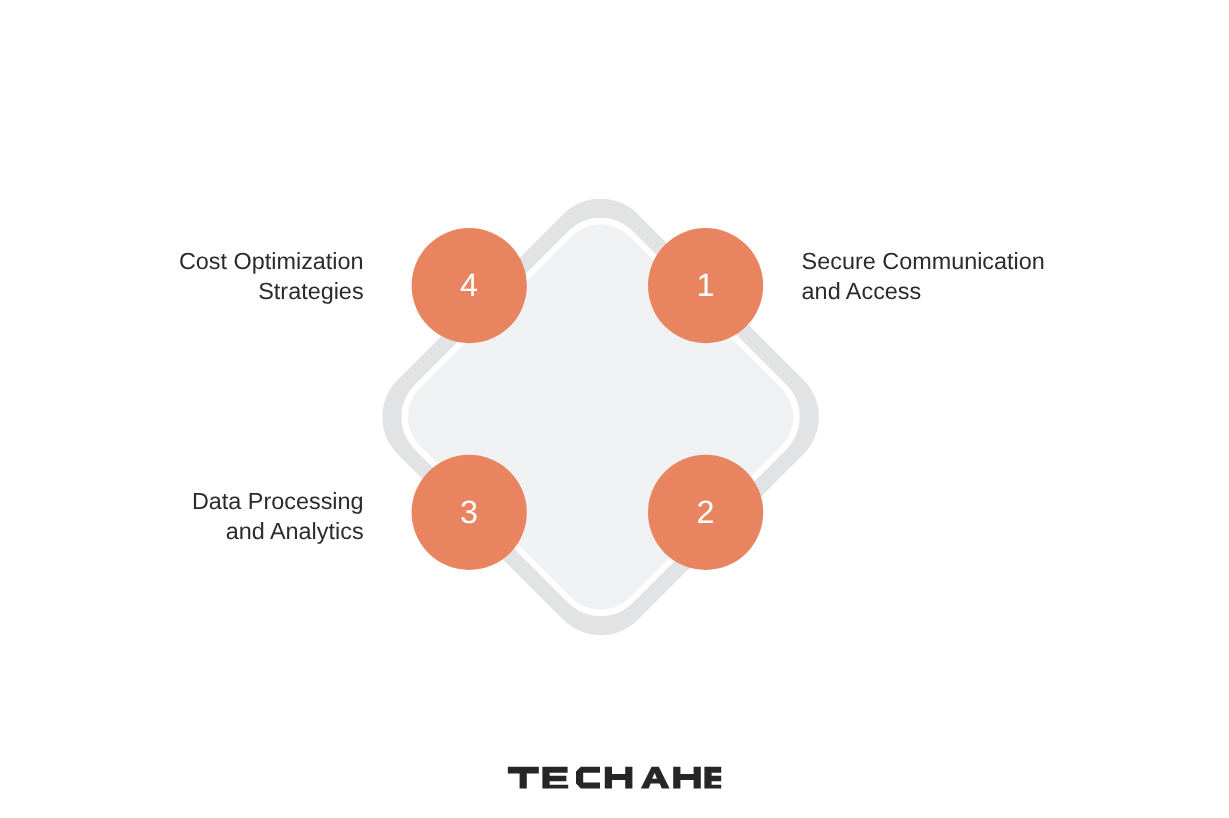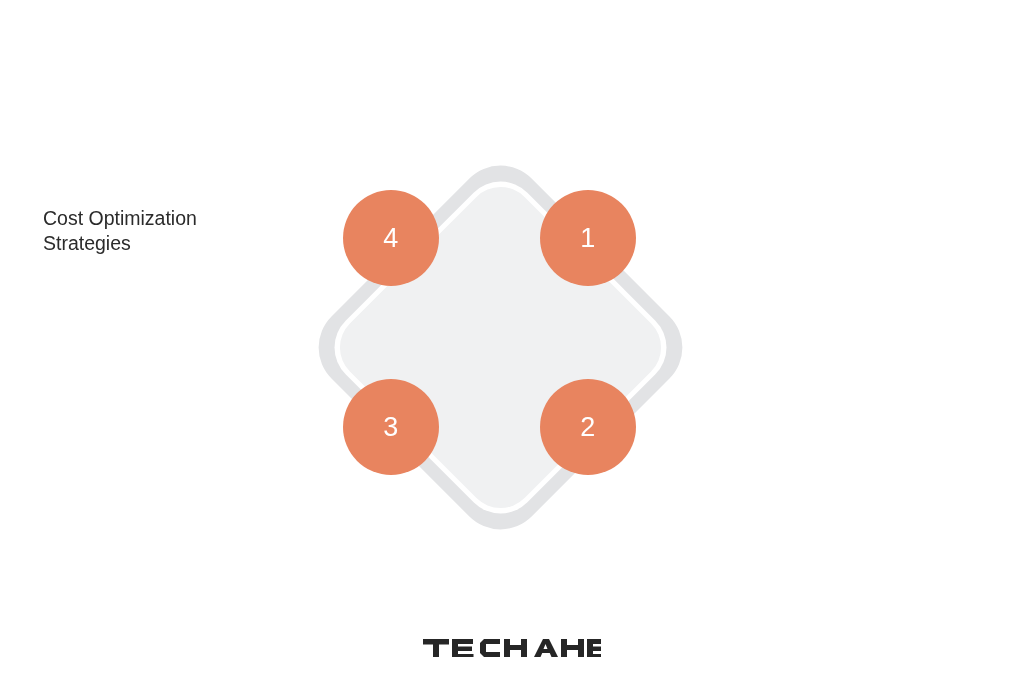--- a/index.html
+++ b/index.html
@@ -92,20 +92,21 @@
   
   .label {
     position: absolute;
     font-size: 19.5px;
     line-height: 25px;
     color: #2b2b2b;
     font-weight: 400;
     white-space: pre-line;
   }
   .label-right {
+    text-align: right;
   }
   .label-left {
     text-align: left;
   }
 
   .label-1 { left: 668px; top: 206px; width: 250px; }
   .label-2 { left: 668px; top: 406px; width: 250px; }
   .label-3 { left: 43px;  top: 406px; width: 260px; }
   .label-4 { left: 43px;  top: 206px; width: 260px; }
 
@@ -129,28 +130,32 @@
 
   <div class="diamond-stage">
     <div class="diamond diamond-outer"></div>
     <div class="diamond diamond-gap"></div>
     <div class="diamond diamond-inner"></div>
   </div>
 
   <div class="node node-1">
     <span class="node-number">1</span>
   </div>
+  <div class="label label-left label-1">Secure Communication
+and Access</div>
 
   <div class="node node-2">
     <span class="node-number">2</span>
   </div>
 
   <div class="node node-3">
     <span class="node-number">3</span>
   </div>
+  <div class="label label-right label-3">Data Processing
+and Analytics</div>
 
   <div class="node node-4">
     <span class="node-number">4</span>
   </div>
   <div class="label label-right label-4">Cost Optimization
 Strategies</div>
 
   <div class="logo">
     <svg width="178" height="26" viewBox="0 0 356 52">
       <g fill="#262626">

